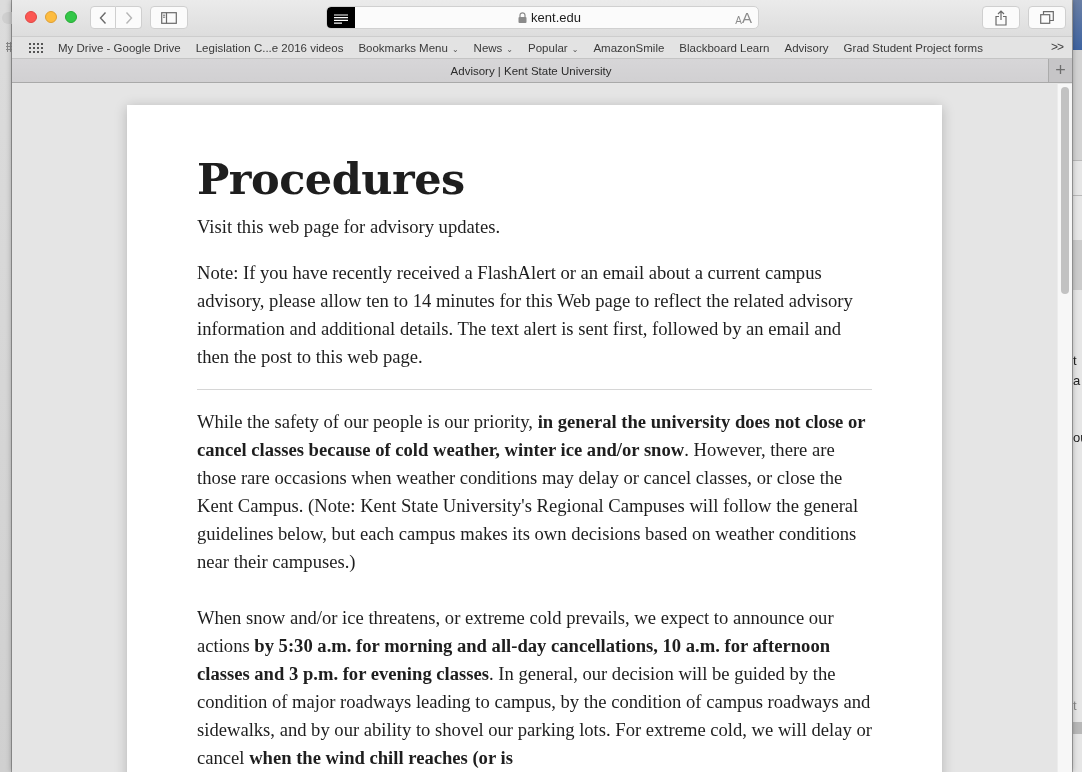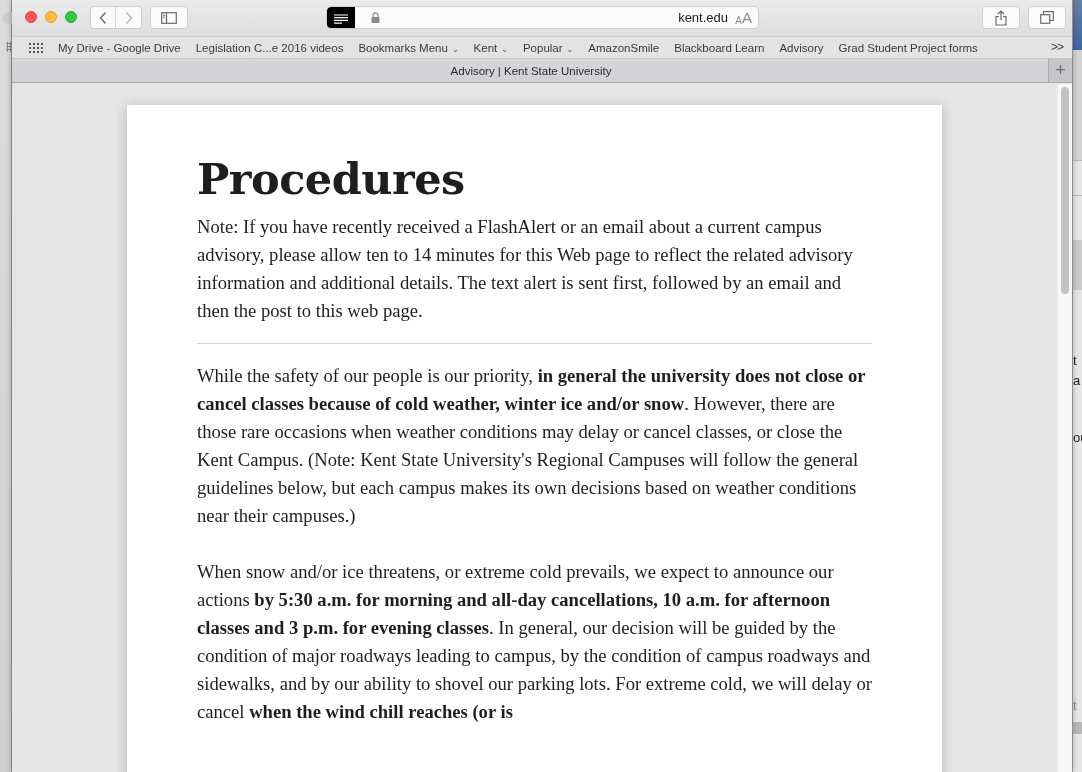--- a/index.html
+++ b/index.html
@@ -25,21 +25,21 @@
 
   .btn { position: absolute; background: #fbfbfb; border: 1px solid #cfcfcf; border-radius: 4px; display: flex; align-items: center; justify-content: center; color: #707070; }
   .nav-group { position: absolute; left: 78px; top: 6px; width: 52px; height: 23px; display: flex; }
   .nav-group .nb { width: 26px; height: 23px; background: #fbfbfb; border: 1px solid #cfcfcf; display: flex; align-items: center; justify-content: center; }
   .nav-group .nb.back { border-radius: 4px 0 0 4px; }
   .nav-group .nb.fwd { border-radius: 0 4px 4px 0; border-left: none; }
   .sidebar-btn { left: 138px; top: 6px; width: 38px; height: 23px; }
 
   .addr { position: absolute; left: 314px; top: 6px; width: 433px; height: 23px; background: #fbfbfb; border: 1px solid #d0d0d0; border-radius: 5px; overflow: hidden; }
   .reader-btn { position: absolute; left: 0; top: 0; width: 28px; height: 23px; background: #000; display: flex; align-items: center; justify-content: center; border-radius: 4px 0 0 4px; }
-  .addr-text { position: absolute; left: 44px; right: 30px; top: 0; height: 21px; display: flex; align-items: center; justify-content: space-between; font-size: 13px; color: #1d1d1d; }
+  .addr-text { position: absolute; left: 44px; right: 30px; top: 0; height: 21px; display: flex; align-items: center; justify-content: center; font-size: 13px; color: #1d1d1d; }
   .addr-text .lock { margin-right: 4px; }
   .aa-btn { position: absolute; right: 6px; top: 0; height: 21px; display: flex; align-items: flex-end; padding-bottom: 2px; color: #8b8b8b; }
   .aa-btn .small { font-size: 10px; }
   .aa-btn .big { font-size: 15px; }
 
   .share-btn { left: 970px; top: 6px; width: 38px; height: 23px; }
   .tabs-btn { left: 1016px; top: 6px; width: 38px; height: 23px; }
 
   .bookmarks { position: absolute; left: 0; top: 36px; width: 1060px; height: 23px; background: #e3e3e3; border-top: 1px solid #cdcdcd; border-bottom: 1px solid #c4c4c4; display: flex; align-items: center; font-size: 11.5px; color: #3a3a3a; white-space: nowrap; }
   .bm-grid { width: 15px; height: 11px; margin-left: 16px; margin-right: 15px; background-image: radial-gradient(#555 1.1px, transparent 1.3px); background-size: 4px 4px; }
@@ -155,21 +155,21 @@
         <span>My Drive - Google Drive</span>
       </div>
     <div class="bm-item">
         <span>Legislation C...e 2016 videos</span>
       </div>
     <div class="bm-item">
         <span>Bookmarks Menu</span>
         <span class="chev">⌄</span>
       </div>
     <div class="bm-item">
-        <span>Kent</span>
+        <span>News</span>
         <span class="chev">⌄</span>
       </div>
     <div class="bm-item">
         <span>Popular</span>
         <span class="chev">⌄</span>
       </div>
     <div class="bm-item">
         <span>AmazonSmile</span>
       </div>
     <div class="bm-item">
@@ -189,20 +189,21 @@
         <span>Advisory | Kent State University</span>
       </div>
     <div class="new-tab">
         <span>+</span>
       </div>
   </div>
 
   <div class="content">
     <div class="page">
       <h1>Procedures</h1>
+      <p>Visit this web page for advisory updates.</p>
       <p>Note: If you have recently received a FlashAlert or an email about a current campus advisory, please allow ten to 14 minutes for this Web page to reflect the related advisory information and additional details. The text alert is sent first, followed by an email and then the post to this web page.</p>
       <hr>
       <p><span>While the safety of our people is our priority, </span><b>in general the university does not close or cancel classes because of cold weather, winter ice and/or snow</b><span>. However, there are those rare occasions when weather conditions may delay or cancel classes, or close the Kent Campus. (Note: Kent State University's Regional Campuses will follow the general guidelines below, but each campus makes its own decisions based on weather conditions near their campuses.)</span></p>
       <div class="gap" style="height:10px;"></div>
       <p><span>When snow and/or ice threatens, or extreme cold prevails, we expect to announce our actions </span><b>by 5:30 a.m. for morning and all-day cancellations, 10 a.m. for afternoon classes and 3 p.m. for evening classes</b><span>. In general, our decision will be guided by the condition of major roadways leading to campus, by the condition of campus roadways and sidewalks, and by our ability to shovel our parking lots. For extreme cold, we will delay or cancel </span><b>when the wind chill reaches (or is</b></p>
     </div>
     <div class="scroll-track">
       <div class="scroll-thumb"></div>
     </div>
   </div>

